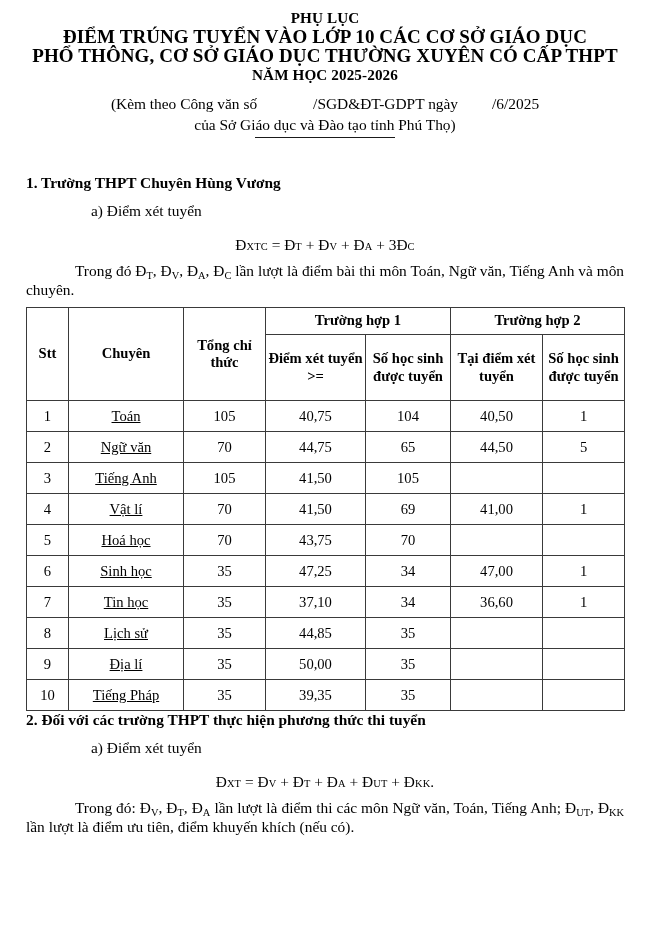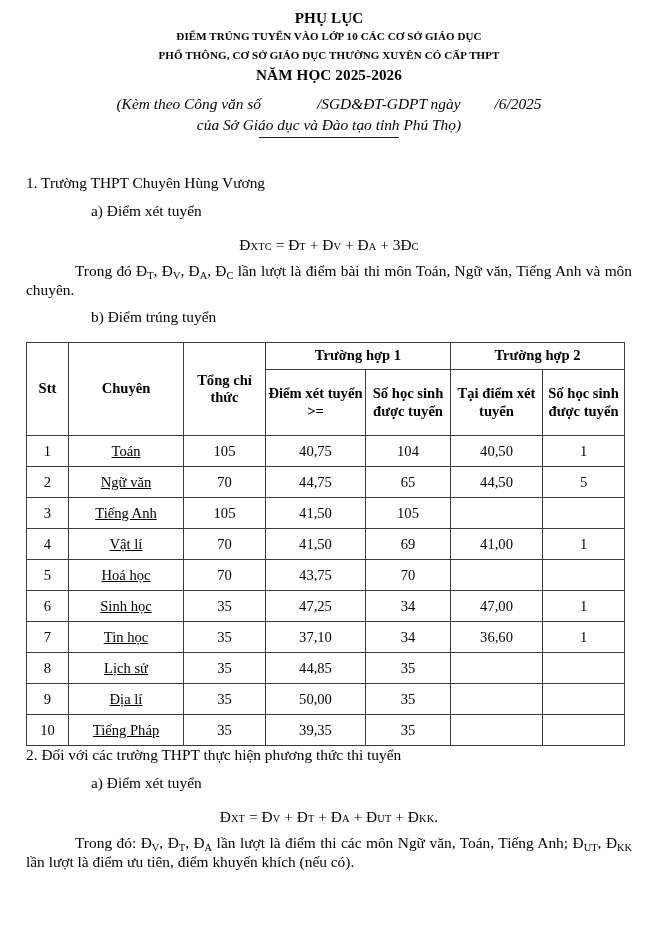--- a/index.html
+++ b/index.html
@@ -13,64 +13,63 @@
     height: 928px;
     font-family: "Liberation Serif", "DejaVu Serif", serif;
     color: #000000;
     overflow: hidden;
     position: relative;
   }
   .page {
     width: 650px;
     height: 928px;
     box-sizing: border-box;
-    padding: 8px 18px 0 26px;
+    padding: 8px 26px 0 26px;
     position: relative;
   }
 
   
   .title-block {
     text-align: center;
     font-weight: bold;
     font-size: 15.2px;
     line-height: 19px;
     letter-spacing: 0.1px;
   }
   .title-block .t-line {
     display: block;
     white-space: nowrap;
   }
   .title-main {
-    font-size: 11px;
+    font-size: 19px;
   }
 
   .subtitle-block {
     text-align: center;
-    font-style: italic;
     font-size: 15.4px;
     line-height: 21px;
     margin-top: 9px;
     position: relative;
   }
   .subtitle-block .s-line {
     display: block;
     white-space: nowrap;
   }
   .sub-gap-1 { display: inline-block; width: 56px; }
   .sub-gap-2 { display: inline-block; width: 34px; }
   .rule {
     width: 140px;
     height: 1px;
     background: #1a1a1a;
     margin: 2px auto 0 auto;
   }
 
   
   .section-head {
-    font-weight: normal;
+    font-weight: bold;
     font-size: 15.4px;
     margin: 0;
     padding: 0;
     white-space: nowrap;
   }
   .sec1-head { margin-top: 36px; }
   .sec2-head { margin-top: 0; }
 
   .sub-head {
     font-size: 15.4px;
@@ -171,21 +170,20 @@
   </div>
 
   <p class="section-head sec1-head">1. Trường THPT Chuyên Hùng Vương</p>
 
   <p class="sub-head">a) Điểm xét tuyển</p>
 
   <div class="formula"><span>Đ</span><sub>XTC</sub><span> = Đ</span><sub>T</sub><span> + Đ</span><sub>V</sub><span> + Đ</span><sub>A</sub><span> + 3Đ</span><sub>C</sub></div>
 
   <p class="para"><span>Trong đó Đ</span><sub>T</sub><span>, Đ</span><sub>V</sub><span>, Đ</span><sub>A</sub><span>, Đ</span><sub>C</sub><span> lần lượt là điểm bài thi môn Toán, Ngữ văn, Tiếng Anh và môn chuyên.</span></p>
 
-  <p class="sub-head">b) Điểm trúng tuyển</p>
 
   <table class="score-table">
     <colgroup>
       <col class="c-stt">
         <col class="c-name">
         <col class="c-quota">
       <col class="c-sc1">
         <col class="c-st1">
         <col class="c-sc2">
         <col class="c-st2">

